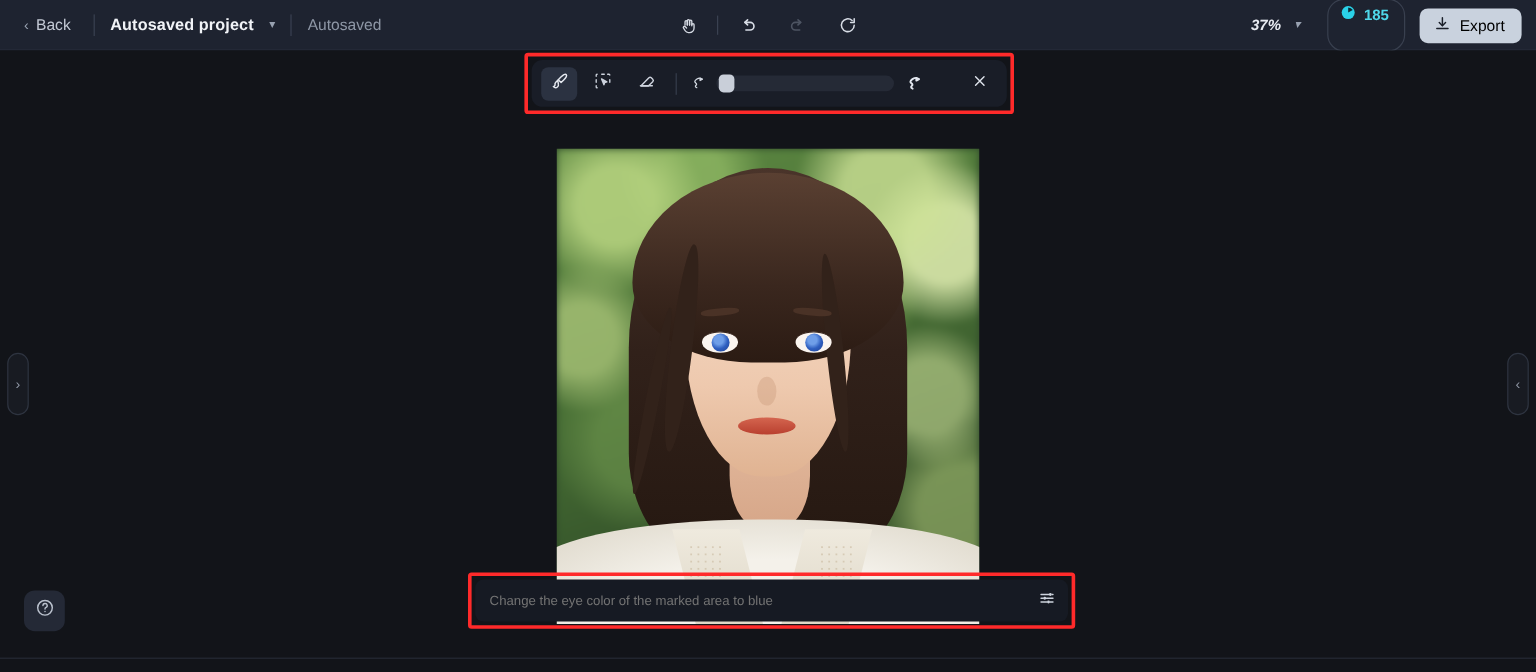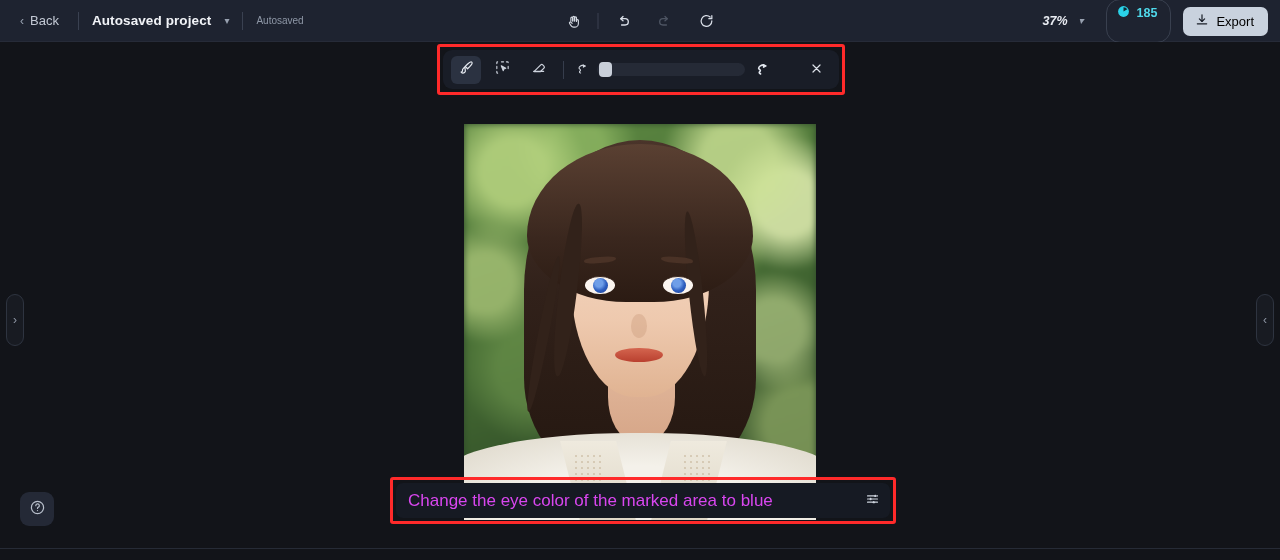--- a/index.html
+++ b/index.html
@@ -32,21 +32,21 @@
   .back-btn .chev { font-size: 12px; color: #9aa3b2; line-height: 1; }
   .hdr-div { width: 1px; height: 18px; background: #3a4151; margin: 0 13px; }
   .proj-name {
     color: #f1f3f7; font-size: 13.5px; font-weight: bold;
     cursor: pointer; letter-spacing: .1px;
   }
   .proj-caret {
     margin-left: 13px; color: #98a1b0; font-size: 10px;
     cursor: pointer; line-height: 1;
   }
-  .autosaved { color: #8e97a6; font-size: 10px; }
+  .autosaved { color: #8e97a6; font-size: 13px; }
 
   .hdr-center {
     position: absolute; left: 50%; top: 0; height: 42px;
     transform: translateX(-50%);
     display: flex; align-items: center; gap: 0;
   }
   .tool-ic {
     width: 28px; height: 28px; border-radius: 5px;
     display: flex; align-items: center; justify-content: center;
     cursor: pointer;
@@ -253,21 +253,21 @@
     width: 494px; height: 35px;
     display: flex; align-items: center; gap: 8px;
   }
   .prompt-field {
     position: relative; flex: 1; height: 35px;
     background: #161a23; border-radius: 7px;
     display: flex; align-items: center;
     padding: 0 34px 0 12px;
   }
   .prompt-text {
-    color: #d946ef; font-size: 17px;
+    color: #737373; font-size: 11px;
     white-space: nowrap; overflow: hidden;
   }
   .tune-icon {
     position: absolute; right: 10px; top: 50%;
     transform: translateY(-50%); cursor: pointer;
   }
   .inpaint-btn {
     display: flex; align-items: center; gap: 7px;
     height: 35px; padding: 0 16px;
     background: #2ad2e8; color: #10222a;

